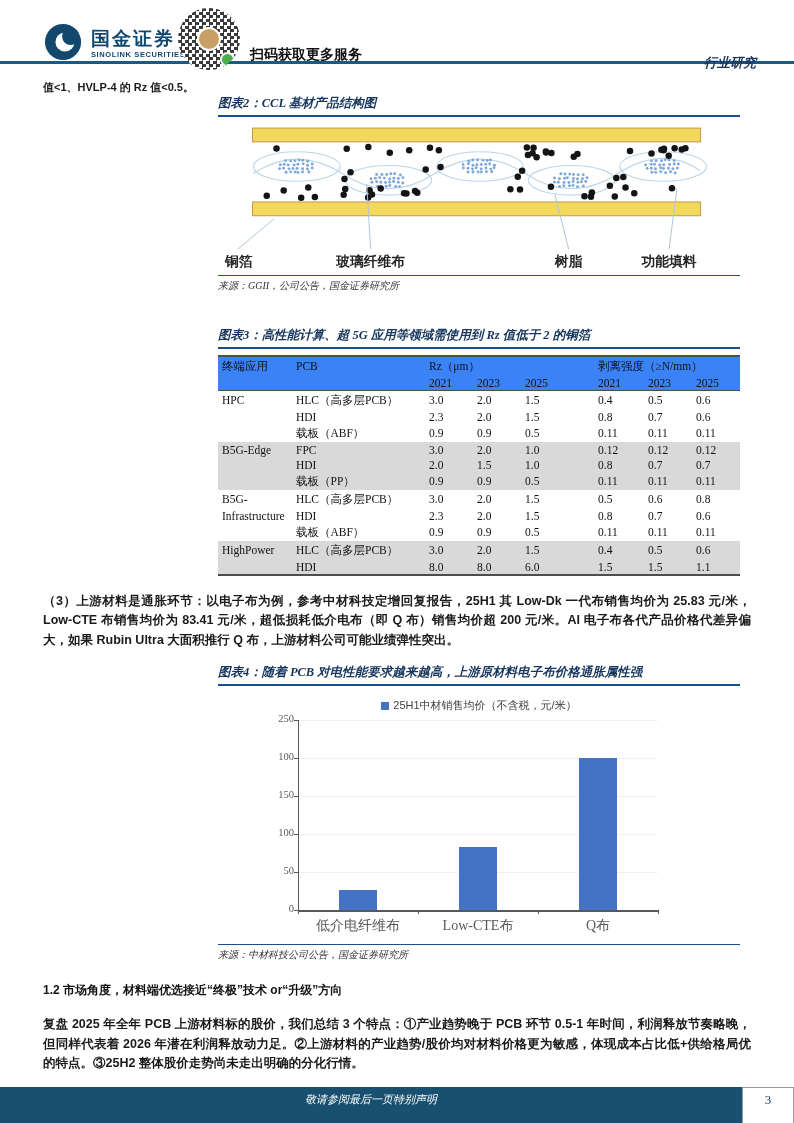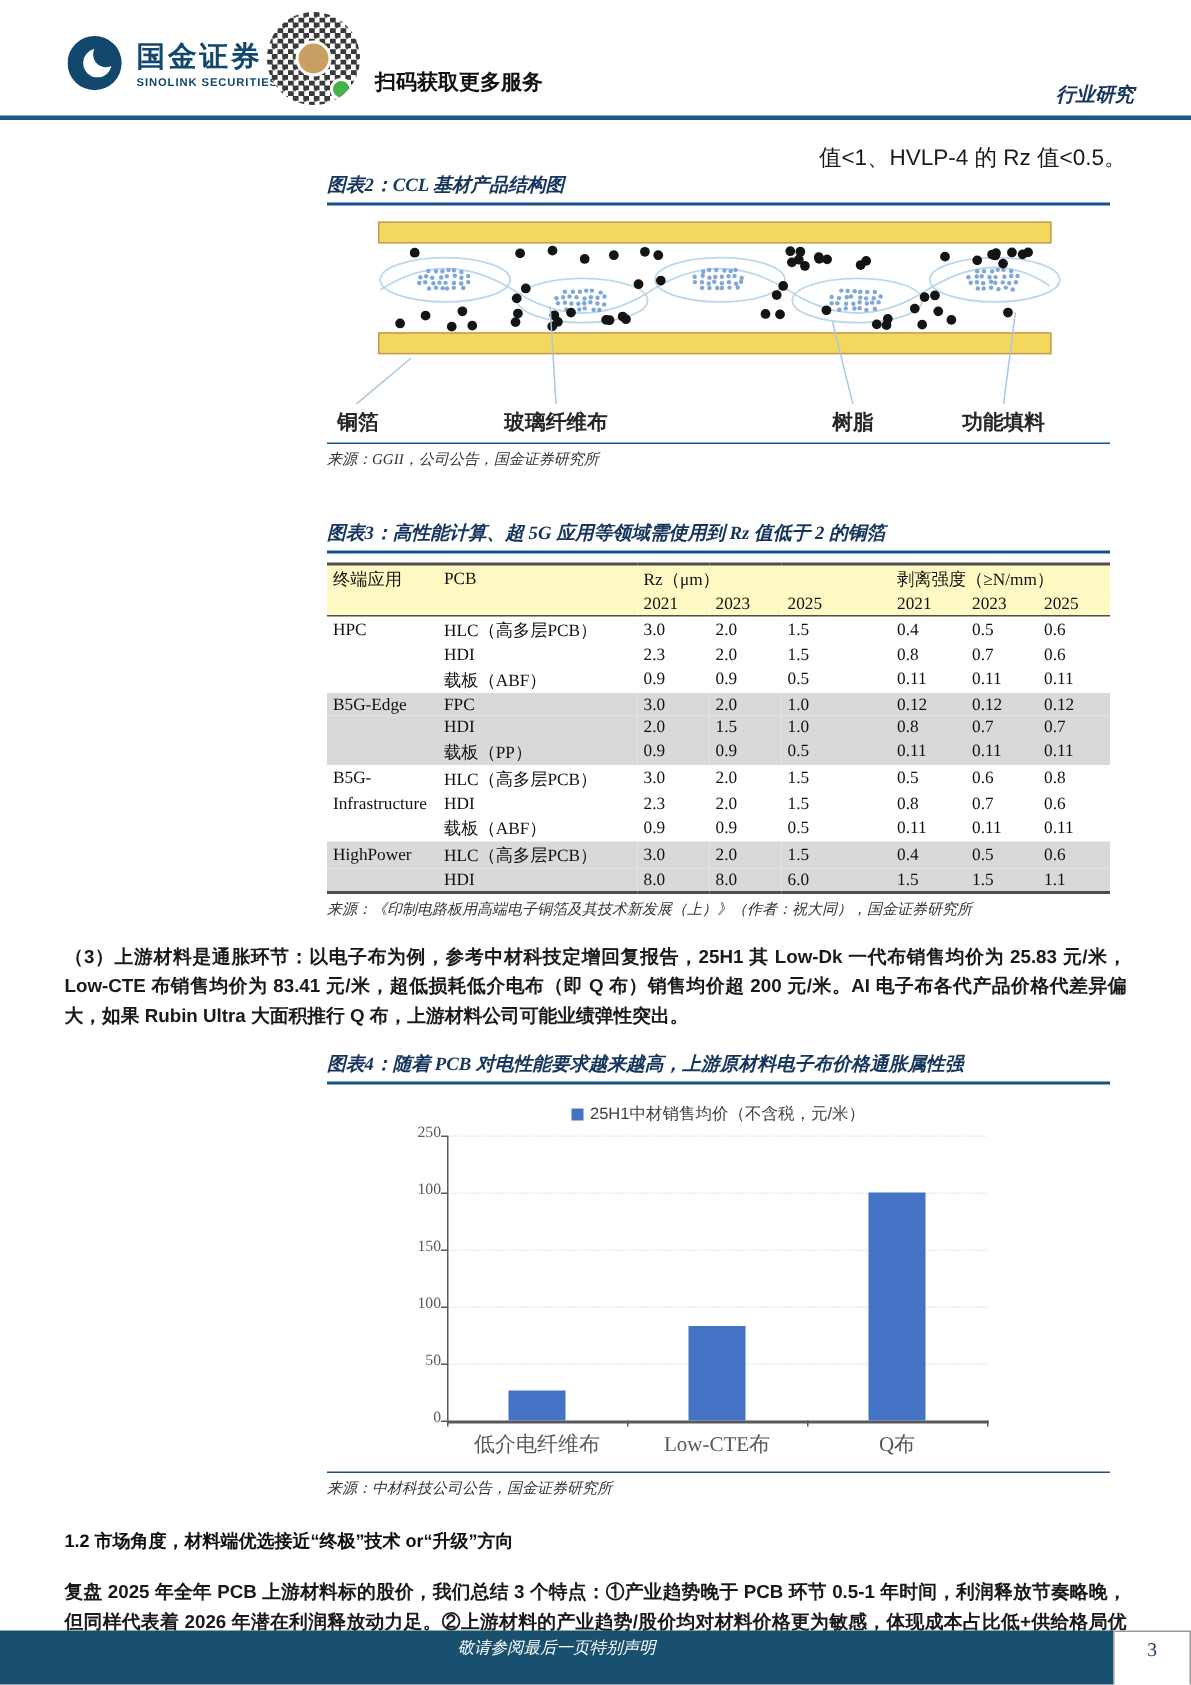--- a/index.html
+++ b/index.html
@@ -1,36 +1,36 @@
 <!DOCTYPE html>
 <html><head>
 <meta charset="utf-8">
 <style>
   * { box-sizing: border-box; margin: 0; padding: 0; }
   html,body { width:794px; height:1123px; background:#ffffff; }
   body { font-family:"Liberation Sans", sans-serif; color:#1a1a1a; position:relative; overflow:hidden; }
 
   
-  .header { position:relative; height:80px; border-bottom:3px solid #1B5A86; }
+  .header { position:relative; height:64px; border-bottom:3px solid #1B5A86; }
   .logo-row { position:absolute; left:45px; top:24px; display:flex; align-items:center; }
   .logo-mark { width:38px; height:38px; margin-right:8px; }
   .brand-cn { font-size:19px; font-weight:bold; color:#12486E; letter-spacing:2px; line-height:22px; }
   .brand-en { font-size:7.5px; font-weight:bold; color:#12486E; letter-spacing:0.6px; }
   .qr { position:absolute; left:178px; top:8px; width:62px; height:62px; border-radius:50%;
         background:repeating-conic-gradient(#3a3a3a 0% 25%, #ffffff 0% 50%) 0 0 / 7px 7px; overflow:hidden; }
   .qr-center { position:absolute; left:19px; top:19px; width:24px; height:24px; border-radius:50%;
         background:#C9A063; border:2px solid #fff; }
   .qr-wechat { position:absolute; left:42px; top:44px; width:15px; height:15px; border-radius:50%;
         background:#45B148; border:2px solid #fff; }
   .qr-caption { position:absolute; left:250px; top:46px; font-size:14px; font-weight:bold; color:#111; }
   .report-type { position:absolute; right:38px; top:54px; font-family:"Liberation Serif", serif;
         font-style:italic; font-weight:bold; font-size:13px; color:#17365D; }
 
   
-  .intro { margin:16px 43px 0 43px; font-size:15px; font-weight:normal;text-align:right; }
+  .intro { margin:16px 43px 0 43px; font-size:11px; font-weight:bold; }
   .para { margin:16px 43px 0 43px; font-size:12.5px; font-weight:bold; line-height:1.55; text-align:justify; }
   .sec-head { margin:20px 43px 0 43px; font-size:12px; font-weight:bold; color:#111; }
 
   
   .fig { margin-left:218px; width:522px; }
   .fig2 { } .fig3 { margin-top:34px; } .fig4 { margin-top:14px; }
   .fig-title { font-family:"Liberation Serif", serif; font-style:italic; font-weight:bold;
         font-size:12.5px; color:#17365D; padding-bottom:3px; border-bottom:2px solid #17508A; }
   .fig-src { font-family:"Liberation Serif", serif; font-style:italic; font-size:10px; color:#333;
         padding-top:3px; }
@@ -38,21 +38,21 @@
 
   
   .ccl-svg { display:block; margin-top:8px; width:522px; height:148px; }
   .copper { fill:#F2D85C; stroke:#C0984A; stroke-width:1; }
 
   
   .rz-table { width:100%; border-collapse:collapse; margin-top:6px;
         font-family:"Liberation Serif", serif; font-size:11.5px; color:#111;
         border-top:2px solid #4d4d4d; border-bottom:2px solid #4d4d4d; }
   .rz-table th, .rz-table td { text-align:left; font-weight:normal; padding:1.5px 4px; white-space:nowrap; }
-  .rz-table thead th { background:#fef9c3; }
+  .rz-table thead th { background:#3b82f6; }
   .rz-table thead tr:last-child th { border-bottom:1px solid #4d4d4d; }
   .rz-table tr.shade td { background:#D9D9D9; }
 
   
   .chart-canvas { position:relative; height:252px; margin-top:4px; }
   .legend { position:absolute; top:8px; left:0; width:100%; text-align:center;
         font-size:11px; color:#404040; }
   .legend-sw { display:inline-block; width:8px; height:8px; margin-right:4px; vertical-align:middle; }
   .ylab { position:absolute; width:34px; text-align:right; font-family:"Liberation Serif", serif;
         font-size:10.5px; color:#595959; }
@@ -466,21 +466,20 @@
           <td>HDI</td>
           <td>8.0</td>
           <td>8.0</td>
           <td>6.0</td>
           <td>1.5</td>
           <td>1.5</td>
           <td>1.1</td>
         </tr>
       </tbody>
   </table>
-  <div class="fig-src">来源：《印制电路板用高端电子铜箔及其技术新发展（上）》（作者：祝大同），国金证券研究所</div>
 </div>
 
 <div class="para">（3）上游材料是通胀环节：以电子布为例，参考中材科技定增回复报告，25H1 其 Low-Dk 一代布销售均价为 25.83 元/米， Low-CTE 布销售均价为 83.41 元/米，超低损耗低介电布（即 Q 布）销售均价超 200 元/米。AI 电子布各代产品价格代差异偏大，如果 Rubin Ultra 大面积推行 Q 布，上游材料公司可能业绩弹性突出。</div>
 
 <div class="fig fig4">
   <div class="fig-title">图表4：随着 PCB 对电性能要求越来越高，上游原材料电子布价格通胀属性强</div>
   <div class="chart-canvas" id="chart-canvas">
     <div class="legend">
       <span class="legend-sw" style="background: rgb(68, 114, 196);"></span><span>25H1中材销售均价（不含税，元/米）</span>
     </div>

